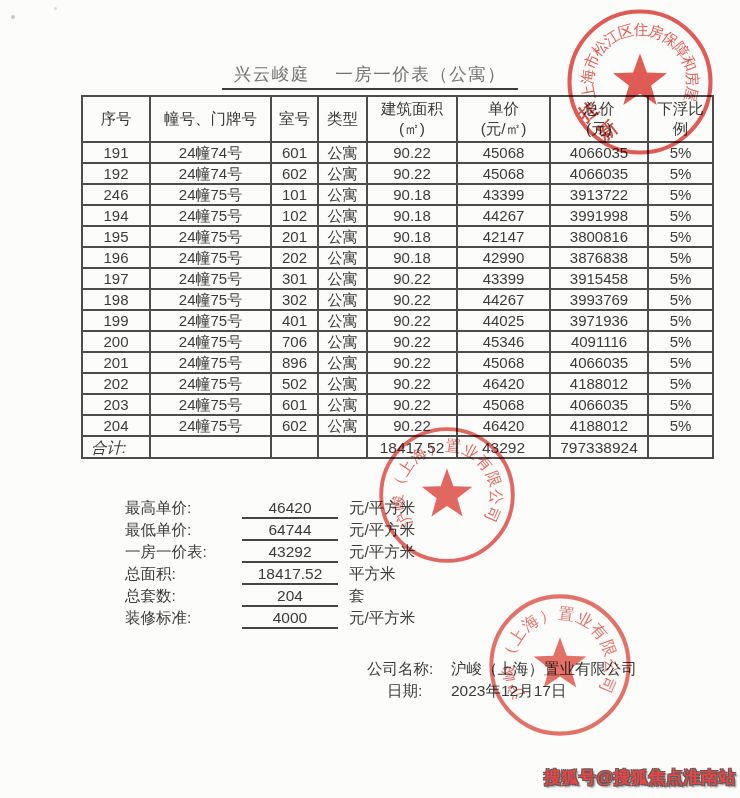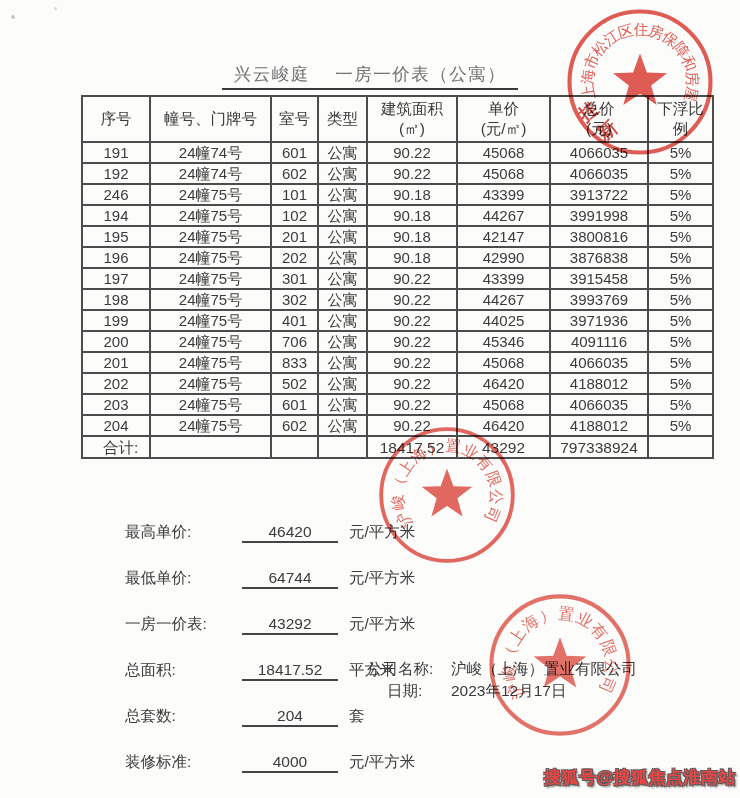--- a/index.html
+++ b/index.html
@@ -22,25 +22,25 @@
   .title span{display:inline-block;padding:0 12px 2px;border-bottom:2px solid #3c3c3c;}
 
   
   table.price{position:absolute;left:57px;top:95px;width:631px;
     border-collapse:collapse;table-layout:fixed;z-index:5;
     font-size:15px;color:#3b3b3b;margin-left:24px;}
   .price th,.price td{border:2px solid #4c4c4c;text-align:center;padding:0;overflow:hidden;}
   .price th{font-weight:normal;font-size:15.5px;line-height:1.28;height:44px;white-space:pre-line;}
   .price tbody td{height:19px;line-height:19px;}
   .price tr.total td{height:20px;font-size:15.5px;}
-  .price tr.total td:first-child{text-align:left;padding-left:20px;}
+  .price tr.total td:first-child{text-align:left;padding-left:8px;font-style:italic;}
 
   
   .summary{position:absolute;left:125px;top:497px;width:330px;z-index:5;}
-  .sum-line{display:flex;align-items:flex-end;height:22px;font-size:15.5px;color:#3b3b3b;margin-top:24px;}
+  .sum-line{display:flex;align-items:flex-end;height:22px;font-size:15.5px;color:#3b3b3b;}
   .sum-label{width:117px;}
   .sum-value{display:inline-block;width:96px;text-align:center;
     border-bottom:2px solid #454545;line-height:18px;}
   .sum-unit{margin-left:11px;}
 
   
   .footer{position:absolute;left:335px;top:658px;z-index:5;font-size:15.5px;color:#3b3b3b;}
   .f-row{display:flex;height:22px;align-items:center;margin-left:32px;}
   .f-label{width:84px;}
   .f-label.indent{padding-left:20px;width:64px;}
@@ -202,21 +202,21 @@
           <td>706</td>
           <td>公寓</td>
           <td>90.22</td>
           <td>45346</td>
           <td>4091116</td>
           <td>5%</td>
         </tr>
         <tr>
           <td>201</td>
           <td>24幢75号</td>
-          <td>833</td>
+          <td>896</td>
           <td>公寓</td>
           <td>90.22</td>
           <td>45068</td>
           <td>4066035</td>
           <td>5%</td>
         </tr>
         <tr>
           <td>202</td>
           <td>24幢75号</td>
           <td>502</td>

